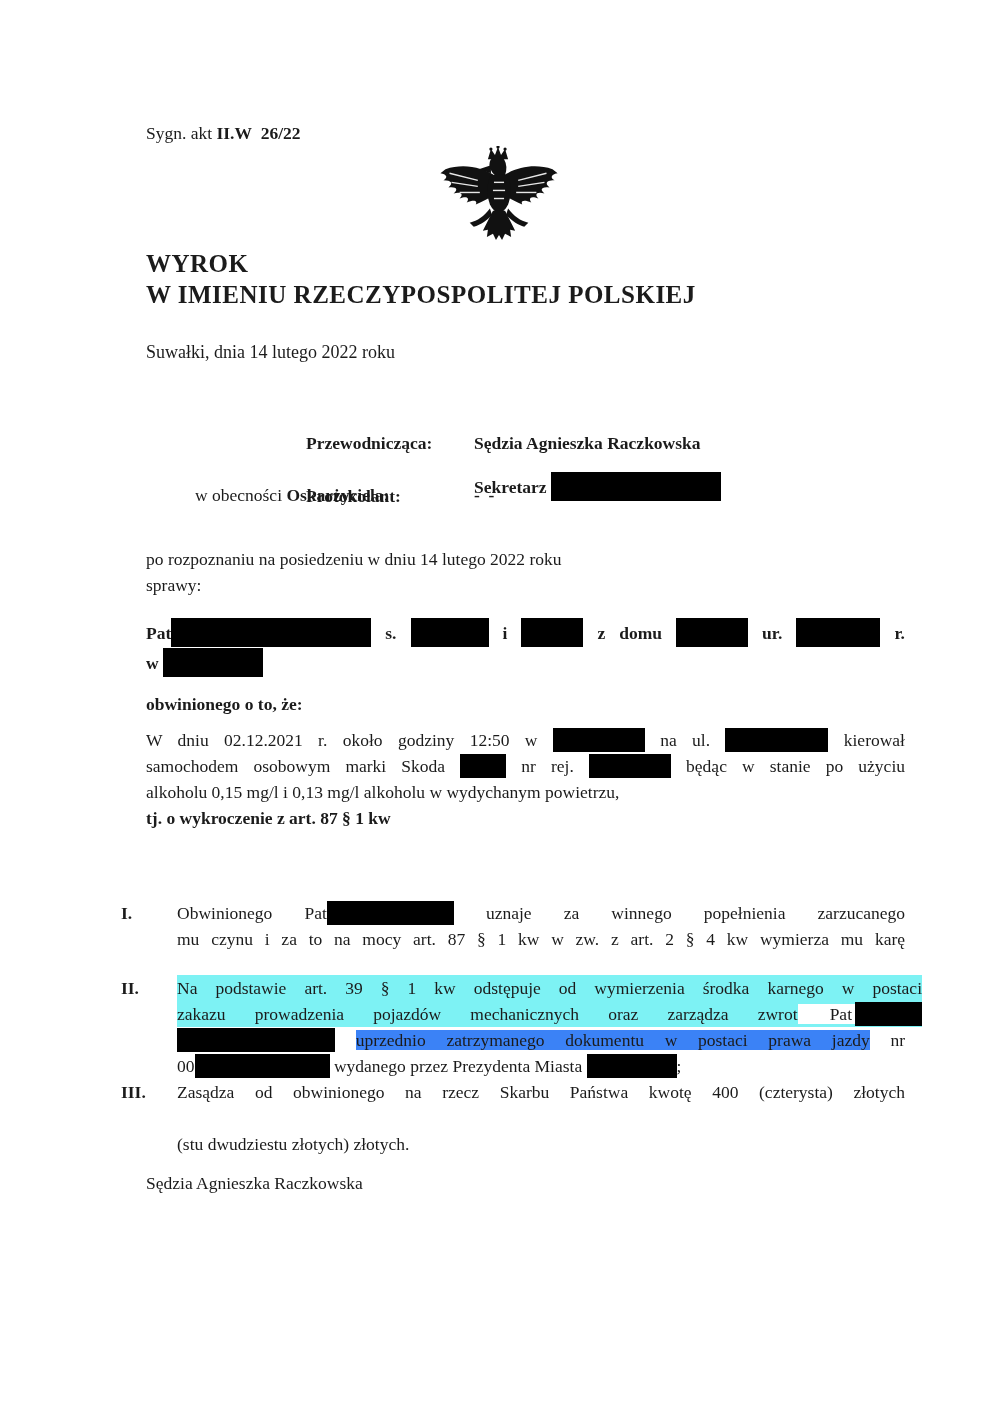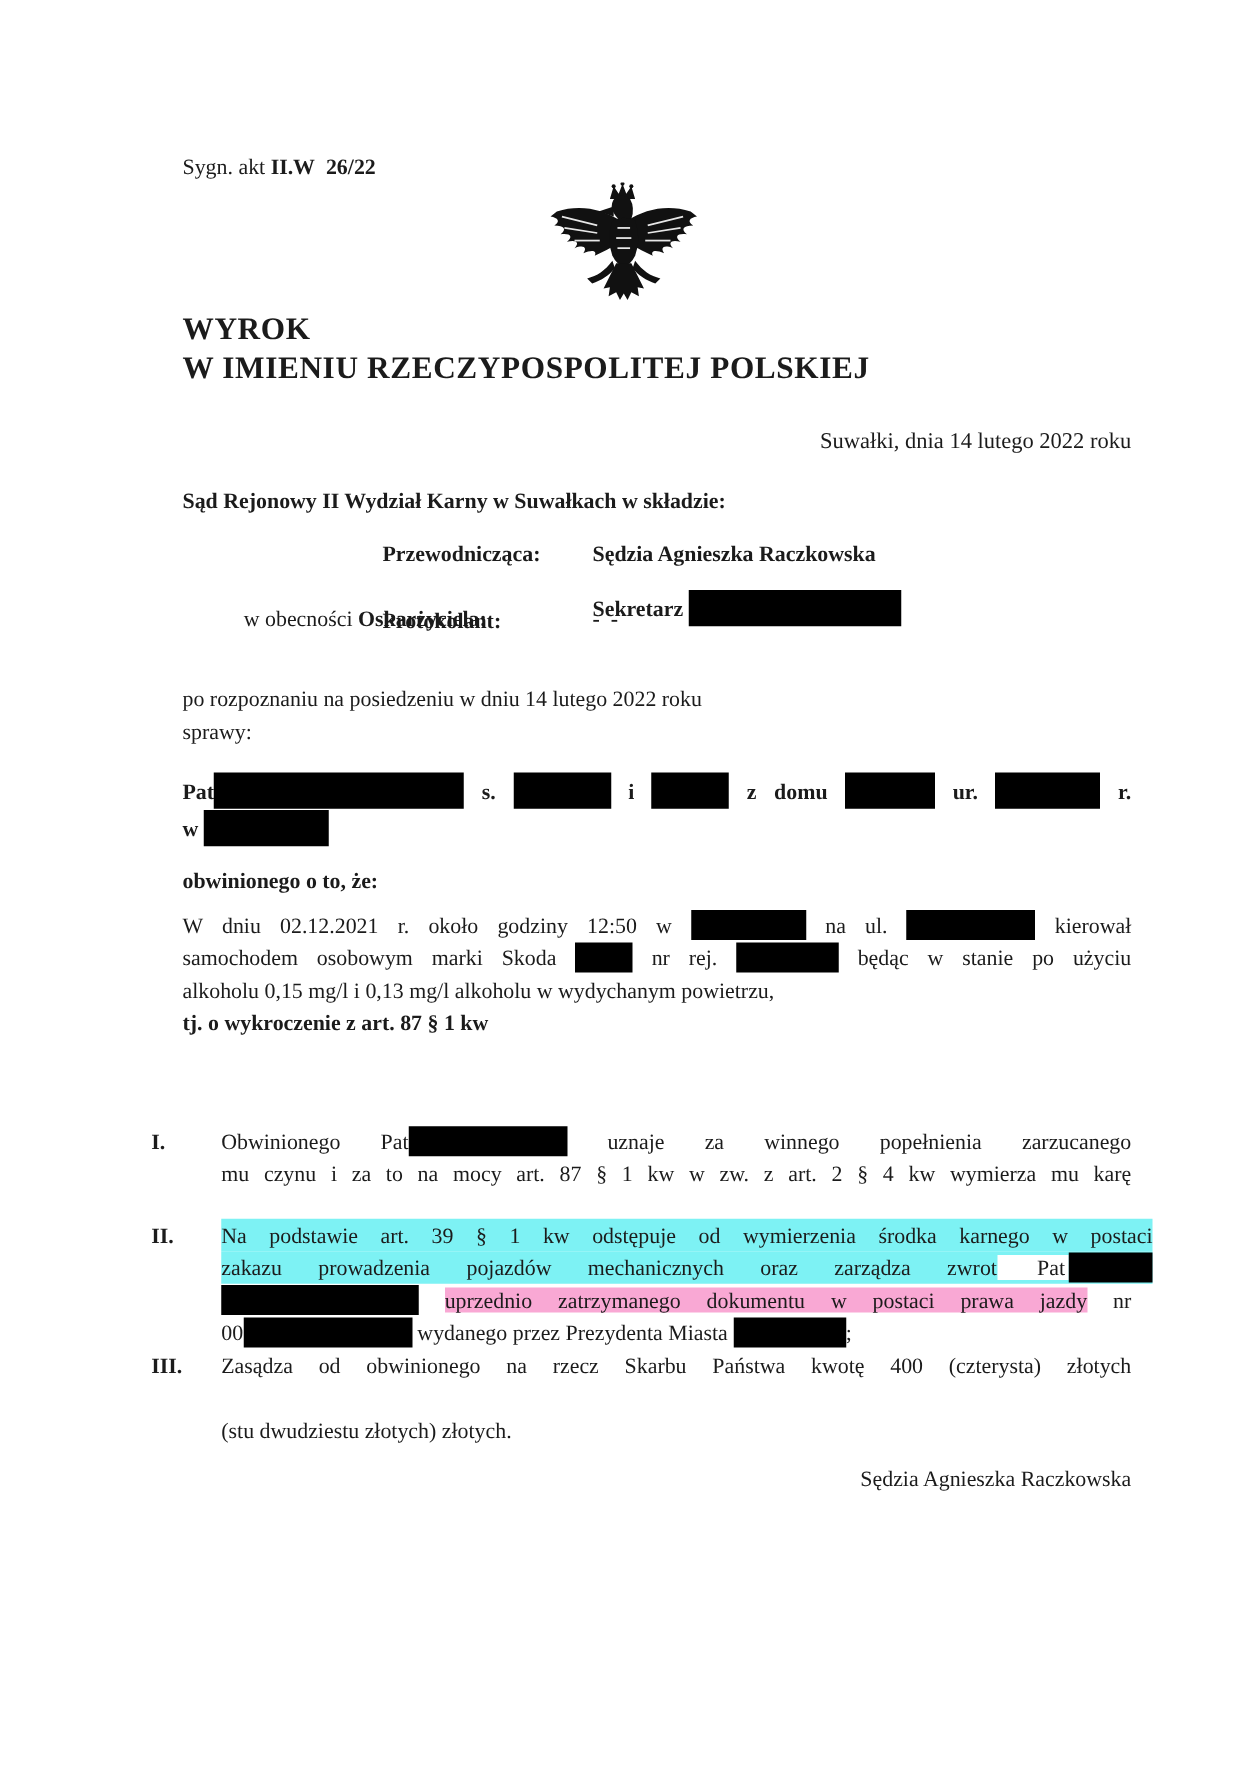--- a/index.html
+++ b/index.html
@@ -11,29 +11,29 @@
     background:#ffffff;
     font-family:"Liberation Serif","DejaVu Serif",serif;
     color:#1b1b1b;
     font-size:17.5px;
   }
   .abs{position:absolute;}
   .ln{position:absolute;left:121px;width:759px;height:26px;line-height:26px;overflow:visible;margin-left:25px;}
   .ind{left:152px;width:728px;}
   .j{text-align:justify;text-align-last:justify;-moz-text-align-last:justify;}
   .c{text-align:left;}
-  .r{text-align:right;}
+  .r{}
   .b{font-weight:bold;}
   .title{font-size:25px;line-height:30px;letter-spacing:.5px;}
   .date{font-size:18px;}
   .num{position:absolute;left:121px;font-weight:bold;line-height:26px;height:26px;}
   .bar{display:inline-block;background:#000;height:24px;vertical-align:-6px;}
   .bar.tall{height:29px;vertical-align:-8px;}
   .hlband{background:#7df2f4;width:745px;}
-  .hl{background:#f9a8d4;}
+  .hl{background:#3b82f6;}
   .wbg{background:#ffffff;padding:0 3px;}
   .eagle{position:absolute;left:437px;top:146px;width:122px;height:101px;}
   .panel-label{position:absolute;font-weight:bold;}
   .panel-value{position:absolute;font-weight:bold;}
 </style>
 </head>
 <body>
 
 <div class="page">
 
@@ -68,21 +68,20 @@
         <path d="M55 44 L67 44"></path>
         <path d="M56 52 L66 52"></path>
     </g>
   </svg>
 
   <div class="ln c b title" style="top:249px">WYROK</div>
   <div class="ln c b title" style="top:280px">W IMIENIU RZECZYPOSPOLITEJ POLSKIEJ</div>
 
   <div class="ln r date" style="top:339px">Suwałki, dnia 14 lutego 2022 roku</div>
 
-  <div class="ln b" style="top:387px">Sąd Rejonowy II Wydział Karny w Suwałkach w składzie:</div>
 
   <div>
     <span class="panel-label" style="left:306px;top:433px">Przewodnicząca:</span>
     <span class="panel-value" style="left:474px;top:433px"><span>Sędzia Agnieszka Raczkowska</span></span>
   </div>
   <div>
     <span class="panel-label" style="left:306px;top:486px">Protokolant:</span>
     <span class="panel-value" style="left:474px;top:472px"><span>Sekretarz </span><span class="bar tall" style="width: 170px;"></span></span>
   </div>
   <div>

